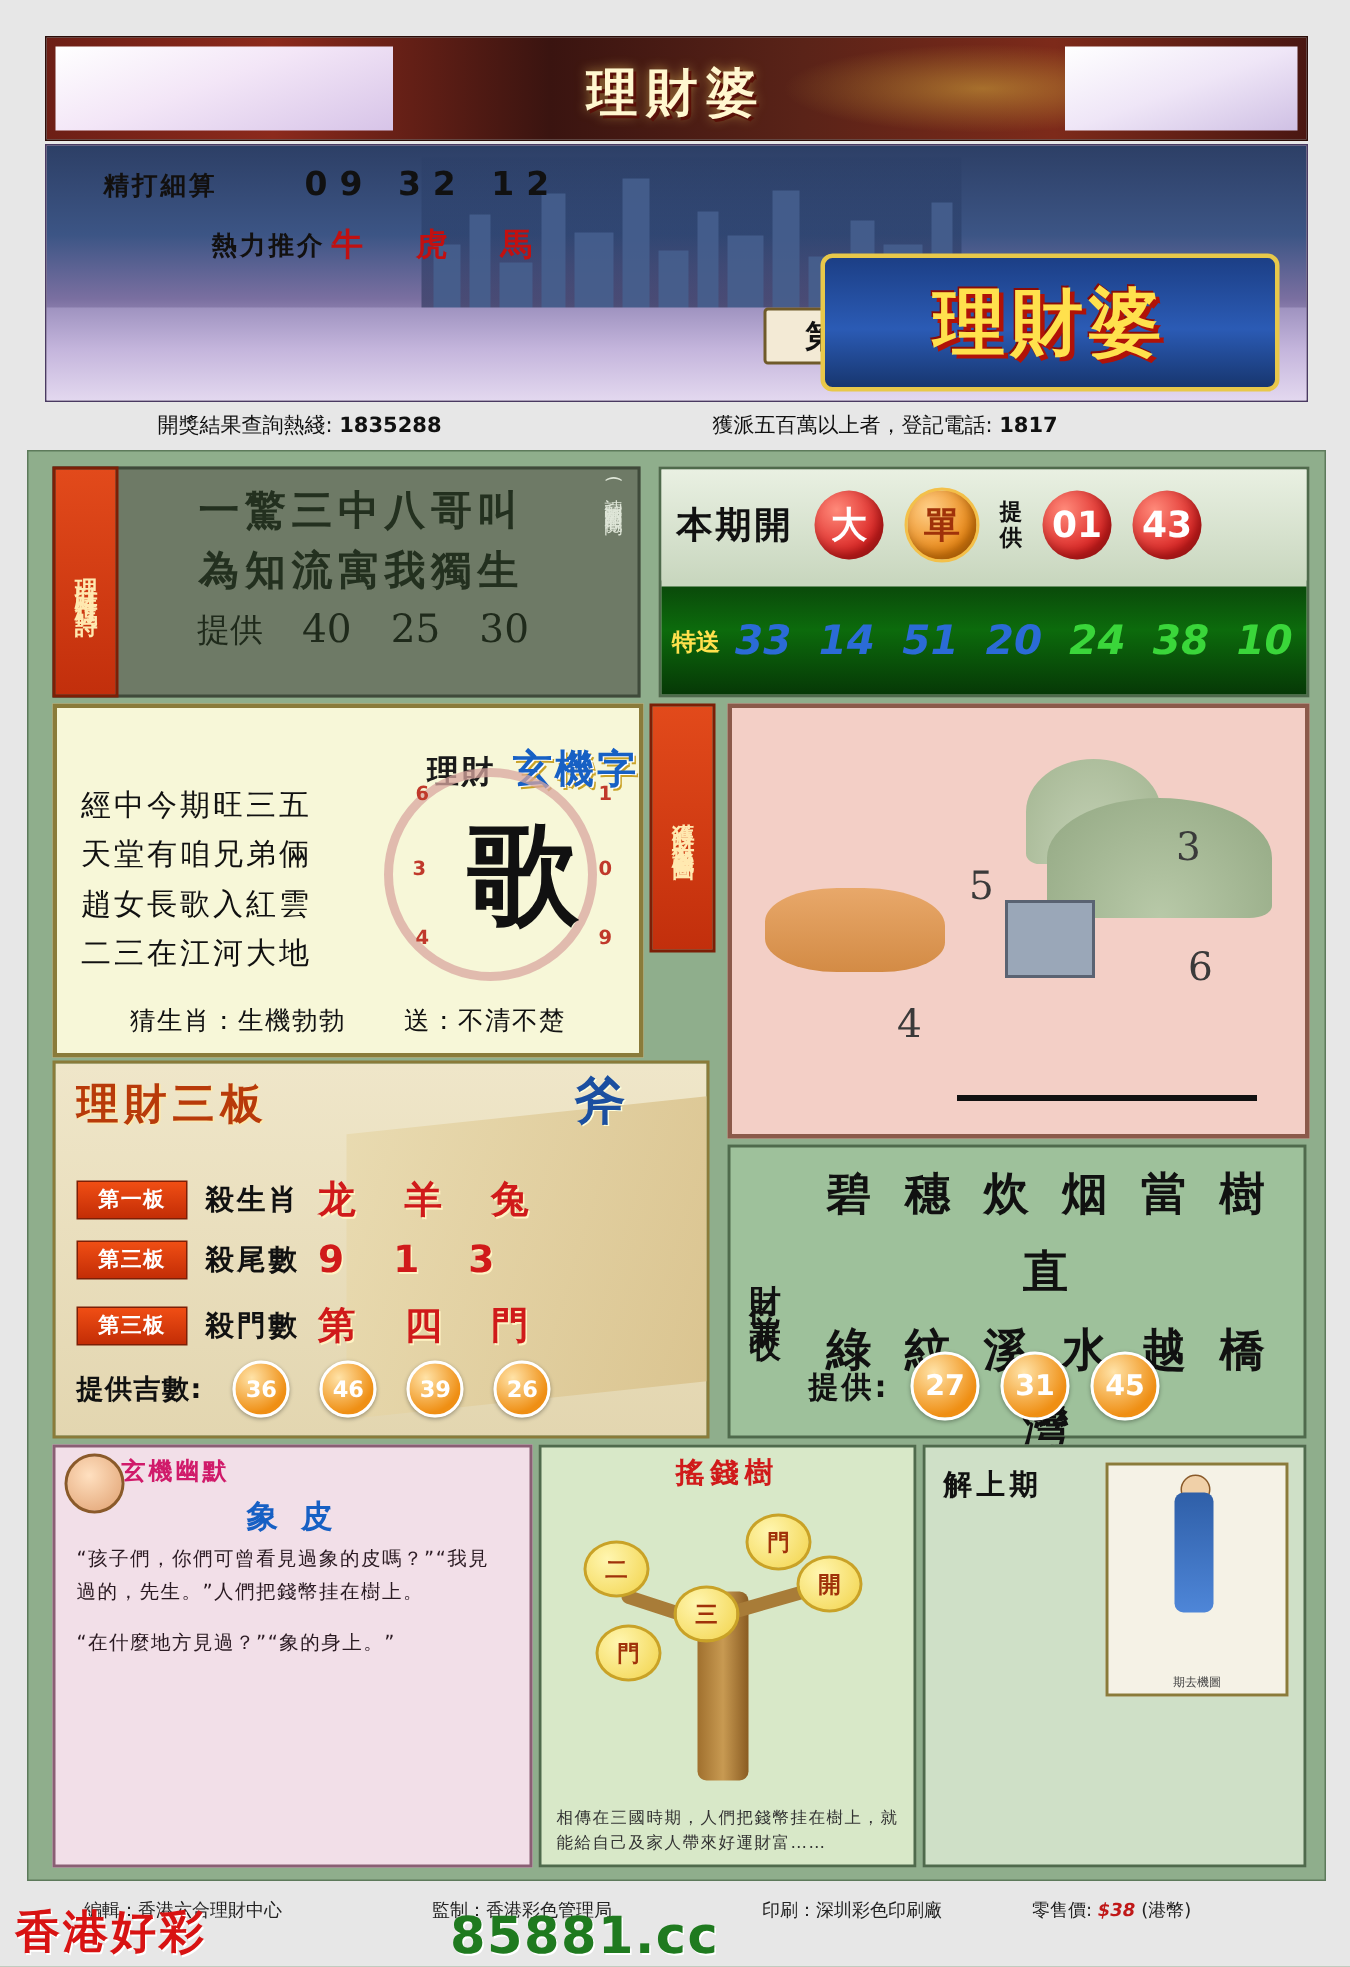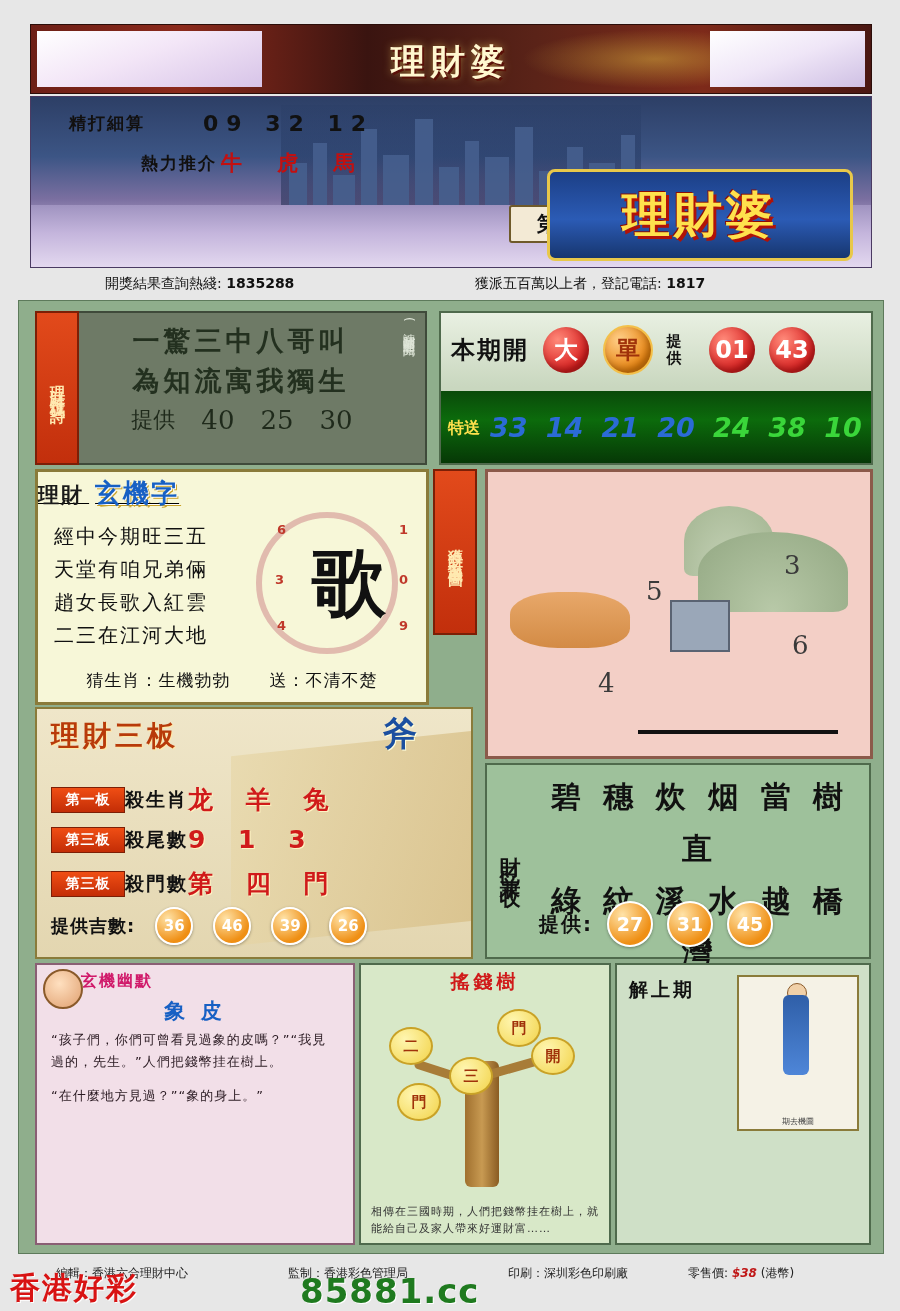--- a/index.html
+++ b/index.html
@@ -97,21 +97,21 @@
     background:linear-gradient(180deg,#0a4a0a,#0c6b0c 40%,#063806);
     display:flex;align-items:center;}
   .tesong{margin-left:6px;width:34px;font-size:16px;font-weight:bold;color:#ffe14d;
     line-height:19px;text-align:center;}
   .tnums{flex:1;display:flex;justify-content:space-around;align-items:center;
     font-size:27px;font-weight:bold;font-style:italic;}
 
   
   .xuanji{position:absolute;left:16px;top:168px;width:388px;height:230px;
     background:#f7f7d8;border:3px solid #8a7b3a;}
-  .xuanji-hd{position:absolute;left:0;top:4px;width:100%;text-align:left;text-decoration:underline;}
+  .xuanji-hd{position:absolute;left:0;top:23px;width:100%;text-align:right;}
   .xuanji-hd .t1{font-size:21px;font-weight:bold;color:#1a1a1a;letter-spacing:2px;}
   .xuanji-hd .t2{font-size:26px;font-weight:bold;color:#1760c4;letter-spacing:2px;
     text-shadow:1px 1px 0 #fff,2px 2px 0 #c9a227;margin-left:6px;}
   .xuanji-poem{position:absolute;left:16px;top:48px;width:215px;
     font-family:"DejaVu Serif","Liberation Serif",serif;
     font-size:20px;color:#111;line-height:33px;letter-spacing:2px;}
   .bigchar{position:absolute;right:40px;top:62px;font-size:74px;font-weight:bold;color:#111;
     font-family:"DejaVu Serif","Liberation Serif",serif;}
   .circ{position:absolute;right:28px;top:40px;width:130px;height:130px;border:6px solid #d9a7a0;
     border-radius:50%;opacity:.75;}
@@ -139,21 +139,21 @@
 
   
   .boards{position:absolute;left:16px;top:406px;width:434px;height:248px;
     background:linear-gradient(180deg,#efe6c9,#e3d6b0);border:2px solid #8a7b3a;overflow:hidden;}
   .boards-hd{position:absolute;left:14px;top:8px;font-size:28px;font-weight:bold;
     color:#b83a0a;letter-spacing:4px;text-shadow:1px 1px 0 #ffe9a8;}
   .axe{position:absolute;right:54px;top:2px;font-size:34px;color:#1b4fa0;font-weight:bold;
     text-shadow:1px 1px 0 #ffd;}
   .plank{position:absolute;right:-10px;top:34px;width:250px;height:190px;
     background:linear-gradient(100deg,#e8d9ad,#d8c089);transform:skewY(-6deg);opacity:.85;}
-  .brow{position:absolute;left:14px;display:flex;align-items:center;}
+  .brow{position:absolute;left:14px;display:flex;align-items:center;gap:12px;}
   .btag{width:72px;height:24px;background:linear-gradient(180deg,#f04e14,#c32d06);
     border:1px solid #7c1f06;color:#fff;font-size:14px;font-weight:bold;
     display:flex;align-items:center;justify-content:center;letter-spacing:1px;}
   .bname{font-size:19px;font-weight:bold;color:#111;letter-spacing:2px;}
   .bval{font-size:25px;font-weight:bold;color:#d01a1a;letter-spacing:12px;
     text-shadow:1px 1px 0 #fff3c4;}
   .lucky{position:absolute;left:14px;bottom:12px;display:flex;align-items:center;gap:20px;}
   .lucky .lb{font-size:18px;font-weight:bold;color:#111;letter-spacing:1px;}
   .lball{width:34px;height:34px;border-radius:50%;
     background:radial-gradient(circle at 32% 28%,#ffe3a8,#ef8f14 70%);
@@ -304,29 +304,29 @@
         <span>30</span>
       </div>
     </div>
 
     <div class="res">
       <div class="res-top">
         <span class="res-label">本期開</span>
         <span class="ball red" style="margin-left:14px">大</span>
         <span class="ball orange" style="margin-left:14px;color:#a0320a">單</span>
         <span class="res-sub" style="margin-left:10px;width:22px">提供</span>
-        <span class="ball red" style="margin-left:24px">01</span>
+        <span class="ball red" style="margin-left:10px">01</span>
         <span class="ball red" style="margin-left:14px">43</span>
       </div>
       <div class="res-bottom">
         <span class="tesong">特送</span>
         <span class="tnums">
           <span style="color:#2b6bd6">33</span>
           <span style="color:#2b6bd6">14</span>
-          <span style="color:#2b6bd6">21</span>
+          <span style="color:#2b6bd6">51</span>
           <span style="color:#2b6bd6">20</span>
           <span style="color:#3ad63a">24</span>
           <span style="color:#3ad63a">38</span>
           <span style="color:#3ad63a">10</span>
         </span>
       </div>
     </div>
 
     <div class="xuanji">
       <div class="xuanji-hd">

